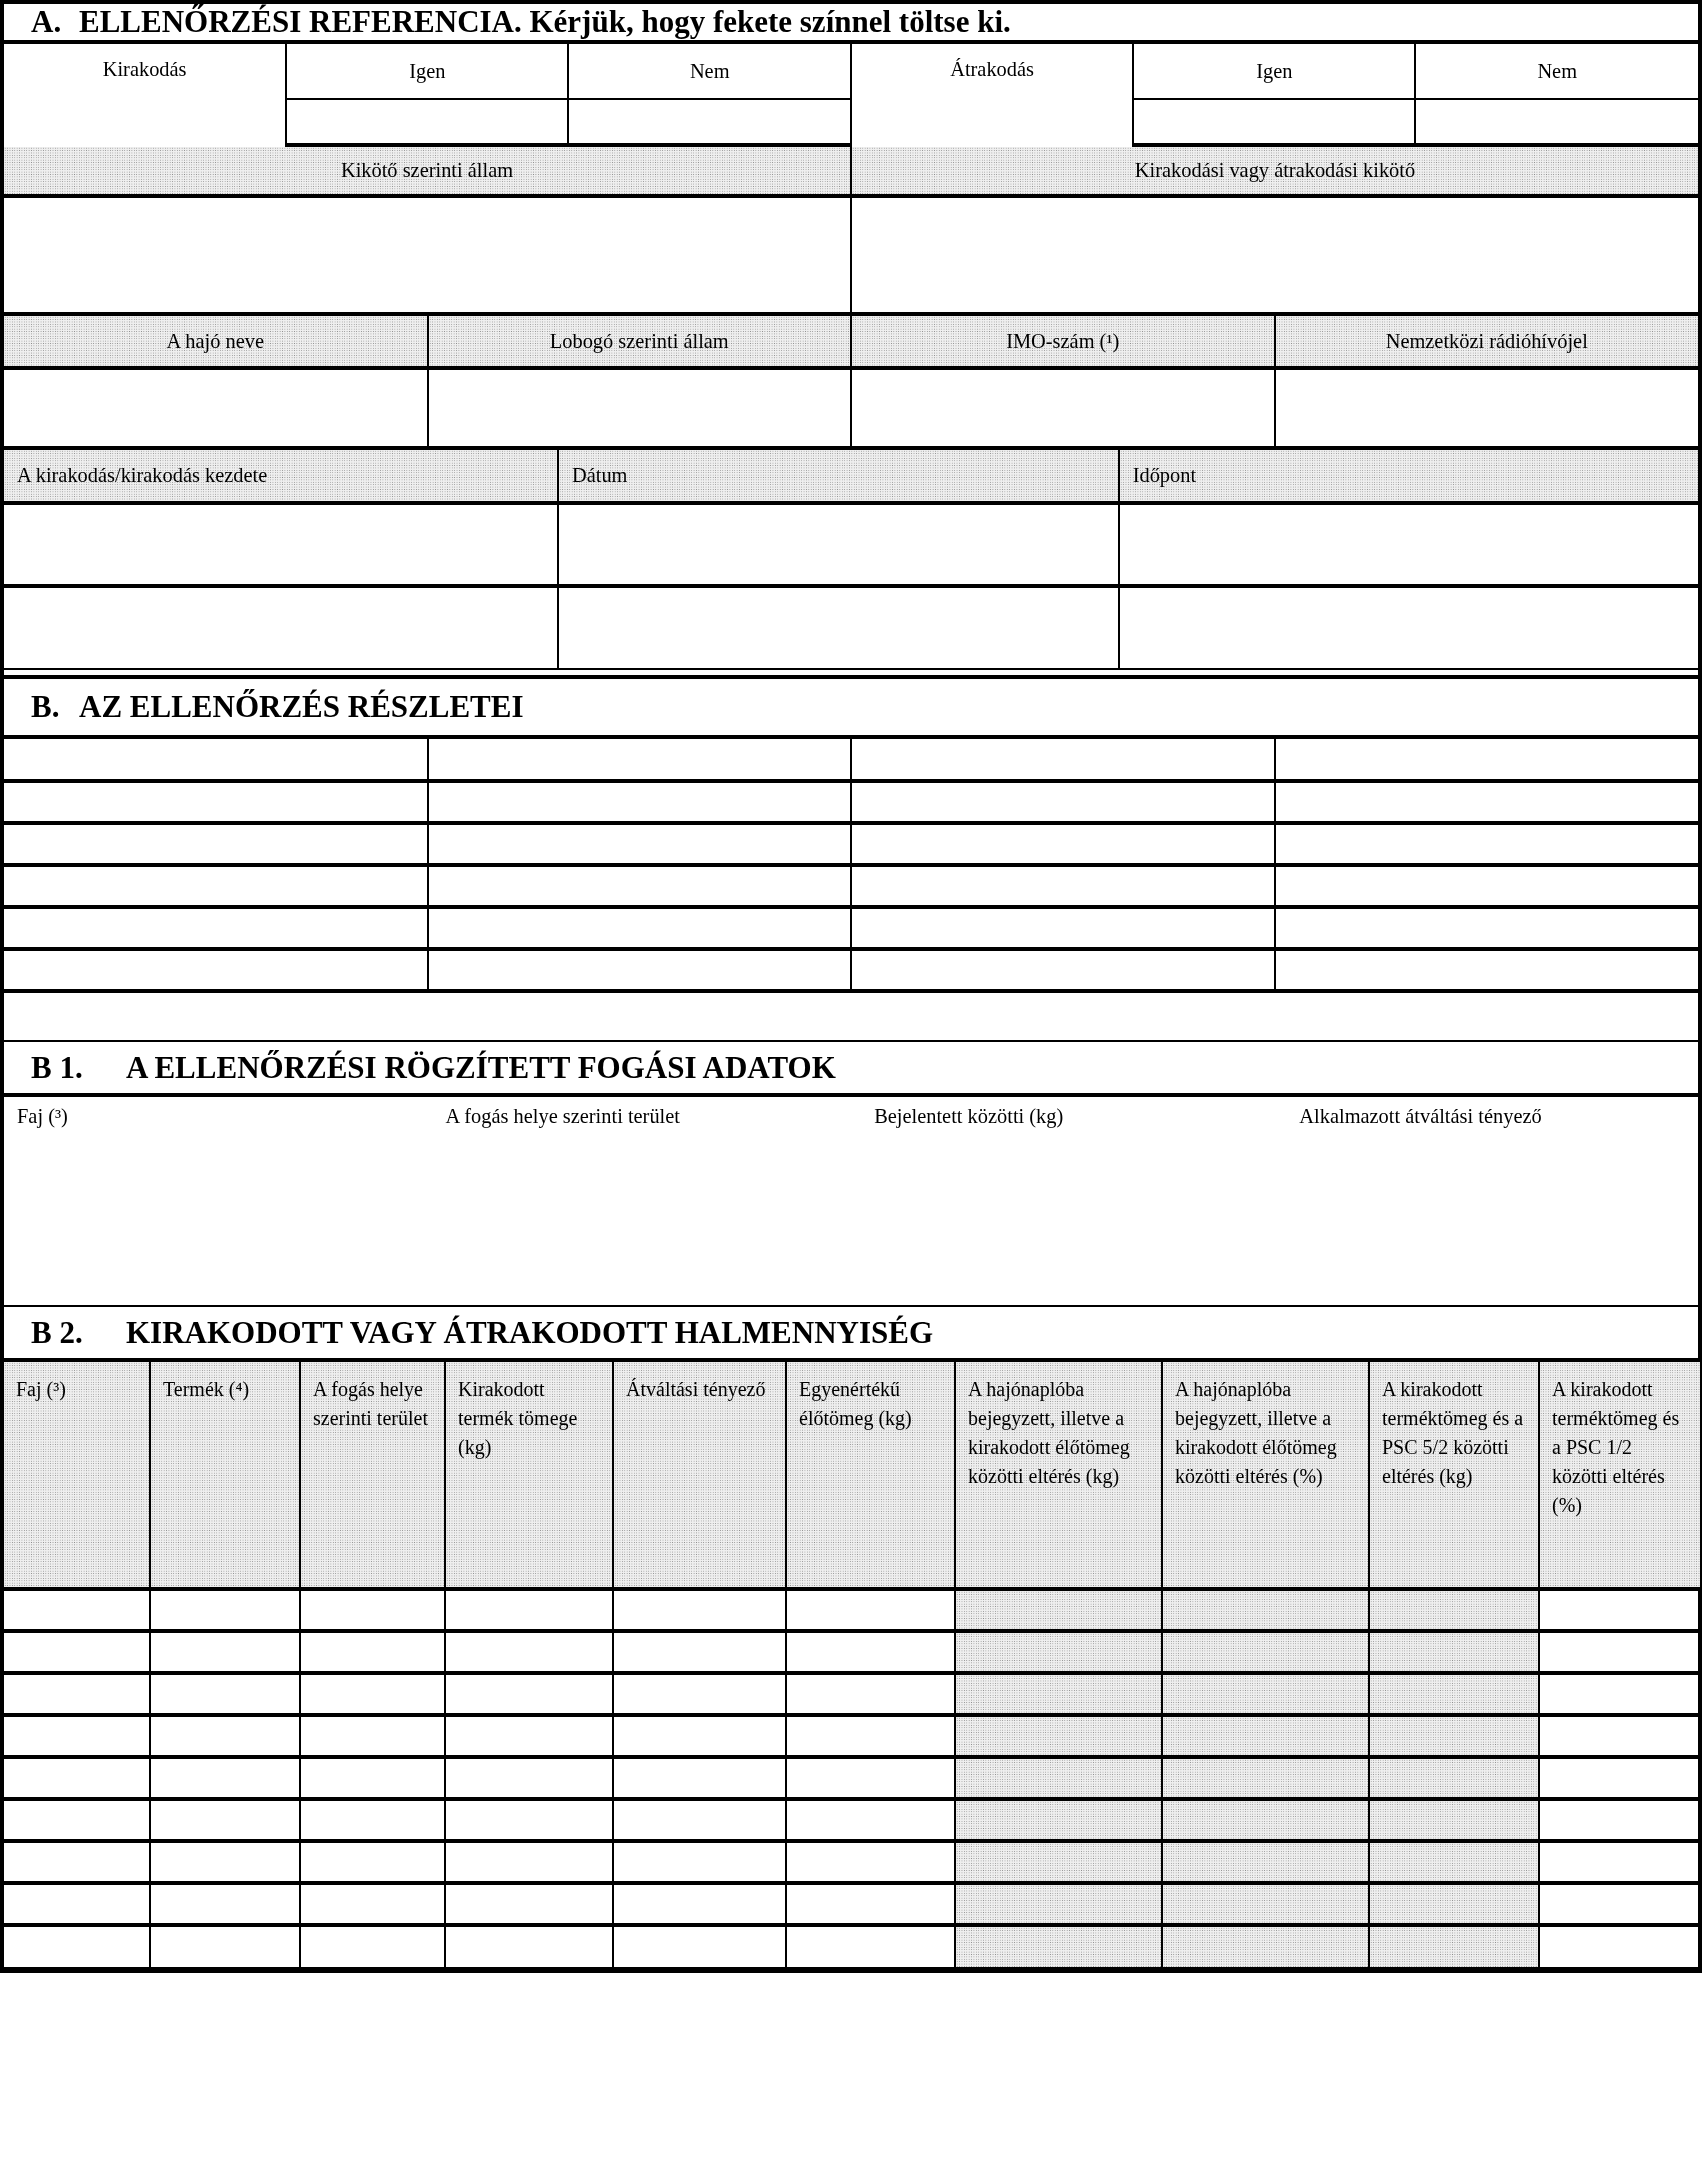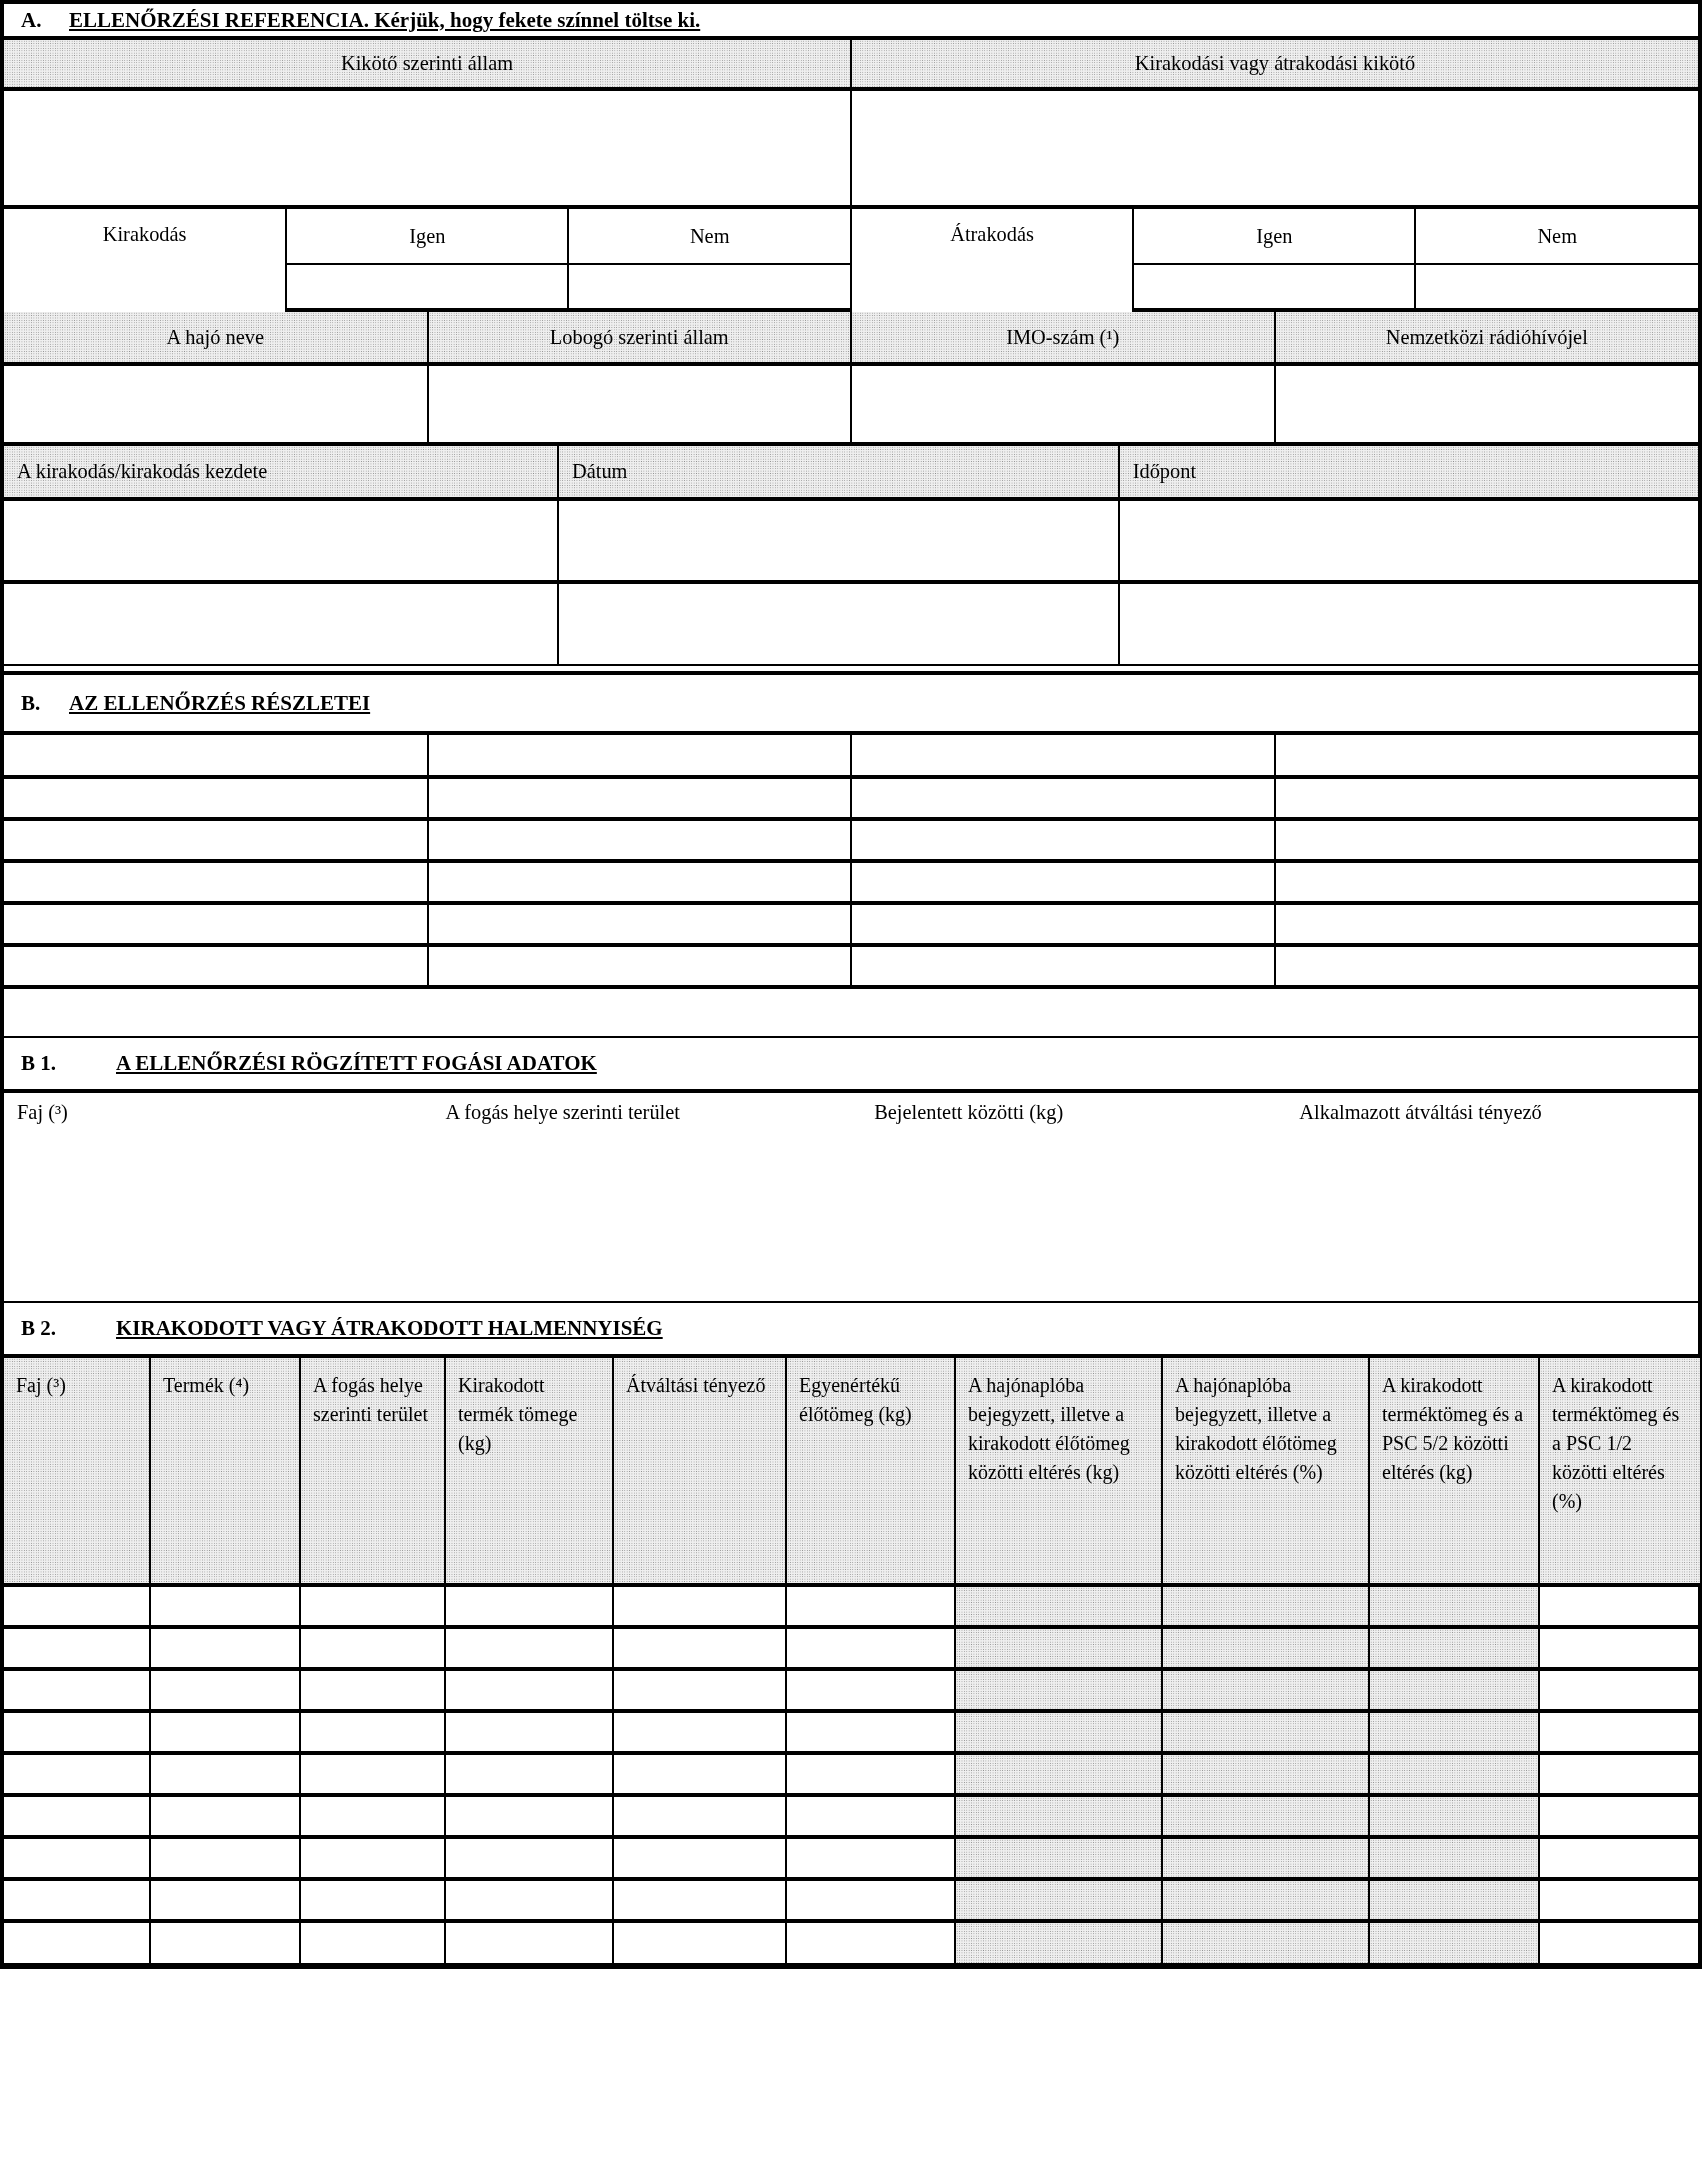--- a/index.html
+++ b/index.html
@@ -60,24 +60,23 @@
     background-color: #efefef;
     background-image: radial-gradient(circle, #8a8a8a 0.6px, rgba(0,0,0,0) 0.8px);
     background-size: 2.4px 2.4px;
   }
   .center { text-align: center; }
   .vtop   { vertical-align: top; }
   .padl   { padding-left: 13px; padding-right: 6px; }
   .pt24   { padding-top: 14.4px; }
   .title-cell {
     font-weight: bold;
-    font-size: 21px;
-    padding-left: 17px;
+    font-size: 31px;
+    padding-left: 27px;
     vertical-align: middle;
-    text-decoration: underline;
   }
   .code { display: inline-block; min-width: 48px; }
   .code.wide { min-width: 95px; }
   .b2h {
     vertical-align: top;
     text-align: left;
     padding: 13px 10.8px 9.6px 12px;
     font-size: 20px;
     line-height: 1.45;
   }
@@ -94,56 +93,56 @@
           <tr class="hr" style="height:34px">
         <td class="title-cell">
           <span class="code">A.</span><span>ELLENŐRZÉSI REFERENCIA. Kérjük, hogy fekete színnel töltse ki.</span>
         </td>
       </tr>
     </tbody>
       </table>
 
     <table class="band lined">
       <colgroup>
-          <col style="width:50%">
-          <col style="width:50%">
-        </colgroup>
-      <tbody>
-          <tr class="hr" style="height:49px">
-        <th class="shade center">Kikötő szerinti állam</th>
-        <th class="shade center">Kirakodási vagy átrakodási kikötő</th>
-      </tr>
-      <tr class="hr" style="height:118px">
-        <td></td>
-        <td></td>
-      </tr>
-    </tbody>
-      </table>
-
-    <table class="band lined">
-      <colgroup>
           <col style="width:16.66%">
           <col style="width:16.66%">
           <col style="width:16.68%">
           <col style="width:16.66%">
           <col style="width:16.66%">
           <col style="width:16.68%">
         </colgroup>
       <tbody>
           <tr style="height:55px">
         <td rowspan="2" class="center vtop pt24">Kirakodás</td>
         <td class="center bb4">Igen</td>
         <td class="center bb4">Nem</td>
         <td rowspan="2" class="center vtop pt24">Átrakodás</td>
         <td class="center bb4">Igen</td>
         <td class="center bb4">Nem</td>
       </tr>
       <tr class="hr" style="height:46px">
         <td></td>
         <td></td>
+        <td></td>
+        <td></td>
+      </tr>
+    </tbody>
+      </table>
+
+    <table class="band lined">
+      <colgroup>
+          <col style="width:50%">
+          <col style="width:50%">
+        </colgroup>
+      <tbody>
+          <tr class="hr" style="height:49px">
+        <th class="shade center">Kikötő szerinti állam</th>
+        <th class="shade center">Kirakodási vagy átrakodási kikötő</th>
+      </tr>
+      <tr class="hr" style="height:118px">
         <td></td>
         <td></td>
       </tr>
     </tbody>
       </table>
 
     <table class="band lined">
       <colgroup>
           <col style="width:25%">
           <col style="width:25%">

